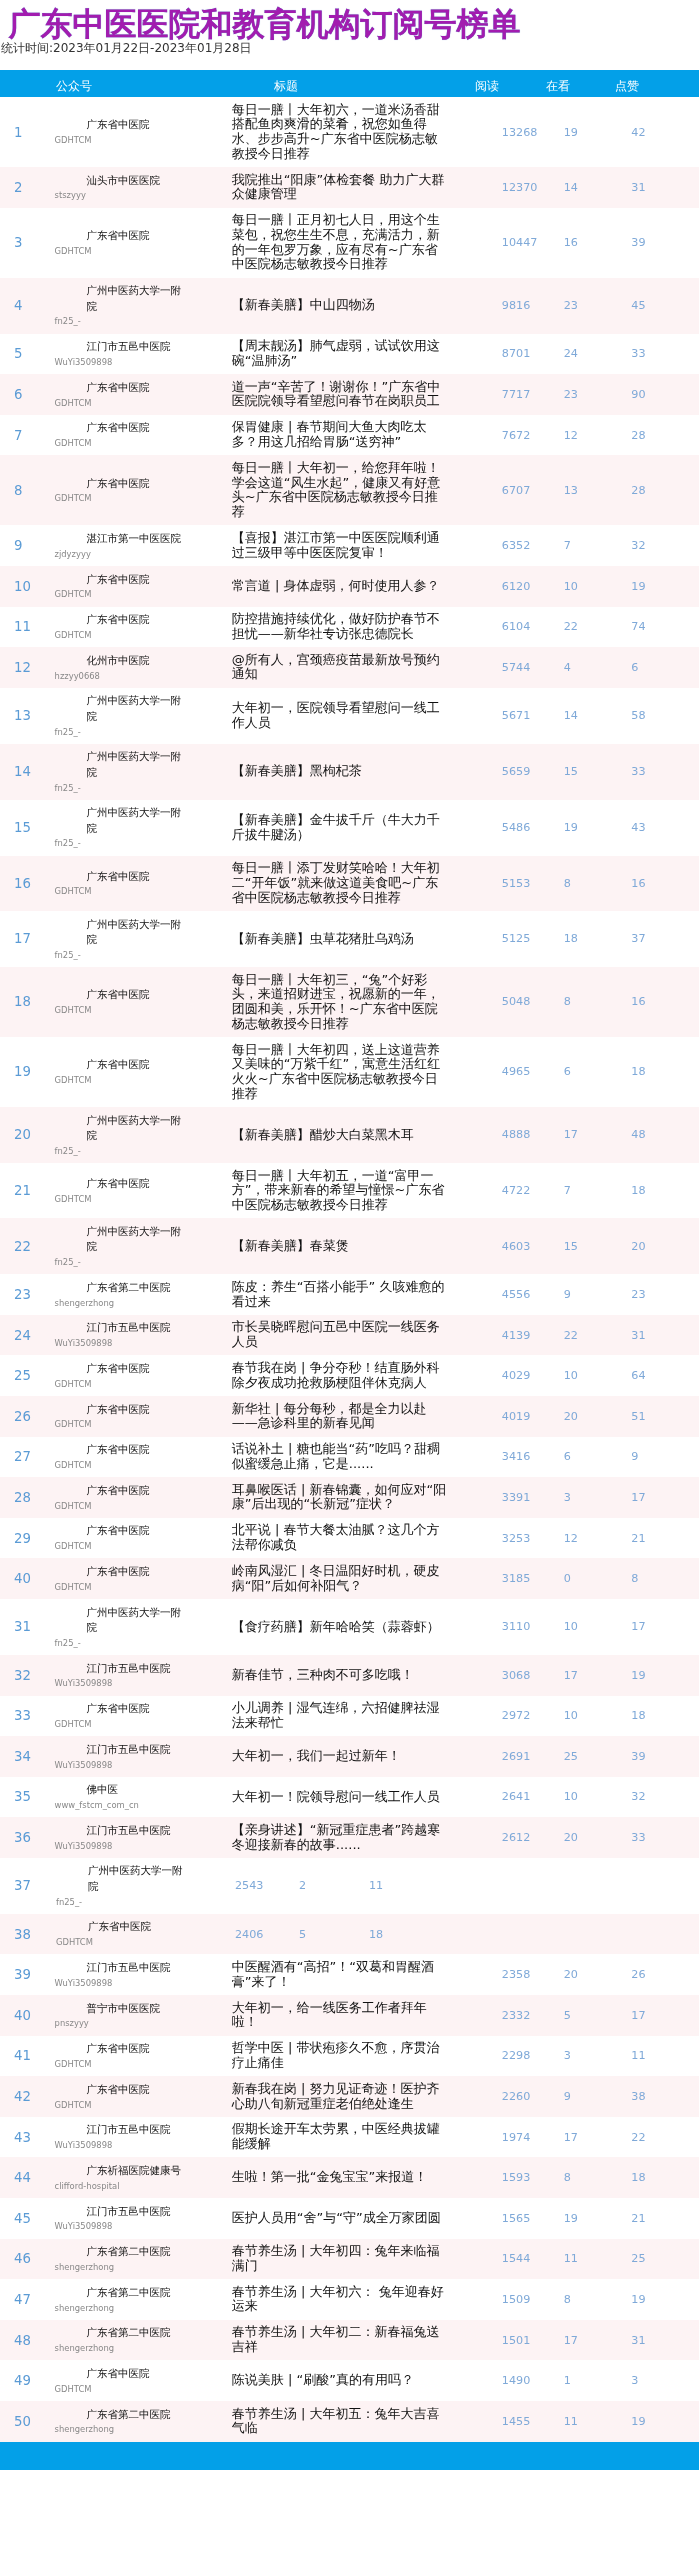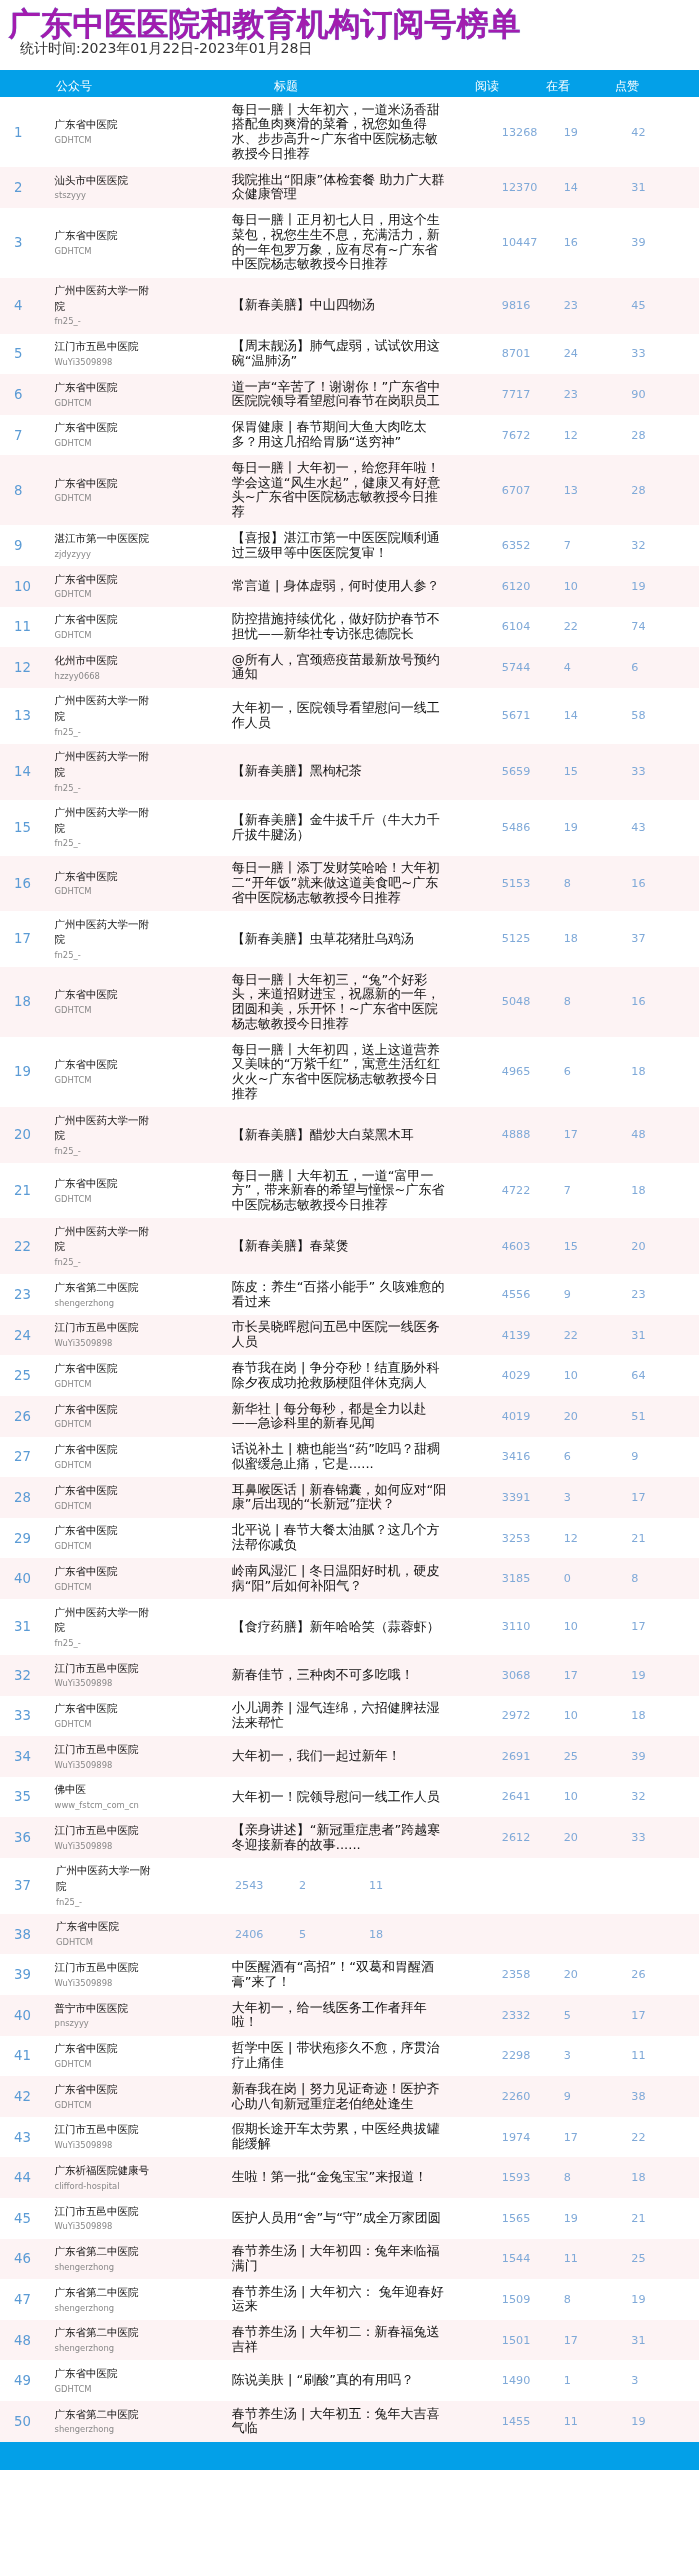--- a/index.html
+++ b/index.html
@@ -1,32 +1,32 @@
 <!DOCTYPE html>
 <html style="font-size:11.2px"><head>
 <meta charset="utf-8">
 <style>
   * { box-sizing: border-box; margin: 0; padding: 0; }
   body { width: 699px; background: #ffffff; font-family: "DejaVu Sans", "Liberation Sans", sans-serif; color: #222; }
   .page-title { font-size: 32px; font-weight: bold; color: #a21caf; padding: 8.4px 0 0 8.4px; height: 41px; line-height: 32px; letter-spacing: 0px; text-shadow: 0 0 0.7px #4a86c0; }
-  .subtitle { font-size: 14px; color: #333; padding-left: 20px; height: 29px; line-height: 14px; }
+  .subtitle { font-size: 12px; color: #333; padding-left: 1px; height: 29px; line-height: 14px; }
   .table-header { background: #03a0e8; height: 27px; position: relative; color: #fff; }
   .th { position: absolute; top: 8.4px; font-size: 12px; }
   .th-account { left: 56px; }
   .th-title { left: 274px; }
   .th-read { left: 475px; }
   .th-viewing { left: 546px; }
   .th-like { left: 615px; }
   .th-watermark { position: absolute; left: 43px; top: 28px; font-size: 7.7px; color: #5cc3f2; }
   .row { display: flex; align-items: center; width: 699px; position: relative; }
   .row.even { background: #fdf3f4; }
   .row.odd { background: #ffffff; }
   .cell-rank { width: 56px; padding-left: 14px; font-size: 13.3px; color: #5b9bd5; }
   .cell-account { width: 140px; padding: 5.6px 0; }
-  .acc-name { font-size: 10.5px; color: #111; line-height: 15.4px; width: 98px; }
+  .acc-name { font-size: 10.5px; color: #111; line-height: 15.4px; width: 98px; margin-left: 32px; }
   .acc-id { font-size: 8.4px; color: #888; line-height: 12.6px; margin-top: 1.4px; }
   .cell-title { width: 231px; font-size: 13px; color: #111; line-height: 14.7px; padding: 5.6px 14px 5.6px 0; margin-left: 42px; }
   .cell-title span { display: block; width: 217px; }
   .cell-num { font-size: 11.2px; color: #7fa9d8; }
   .cell-read { width: 64px; padding-left: 0; margin-left: 39px; }
   .cell-viewing { width: 70px; }
   .cell-like { width: 70px; }
   .footer-band { background: #03a0e8; height: 28px; margin-top: 0; }
 </style>
 </head>

